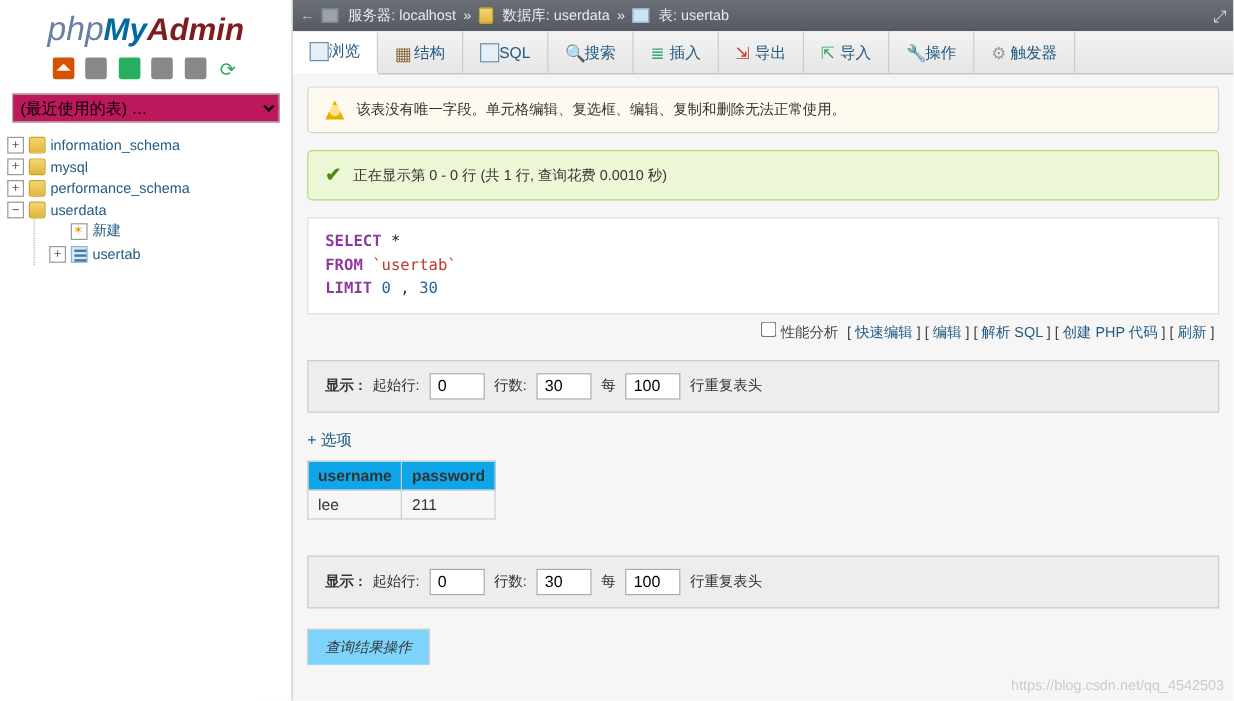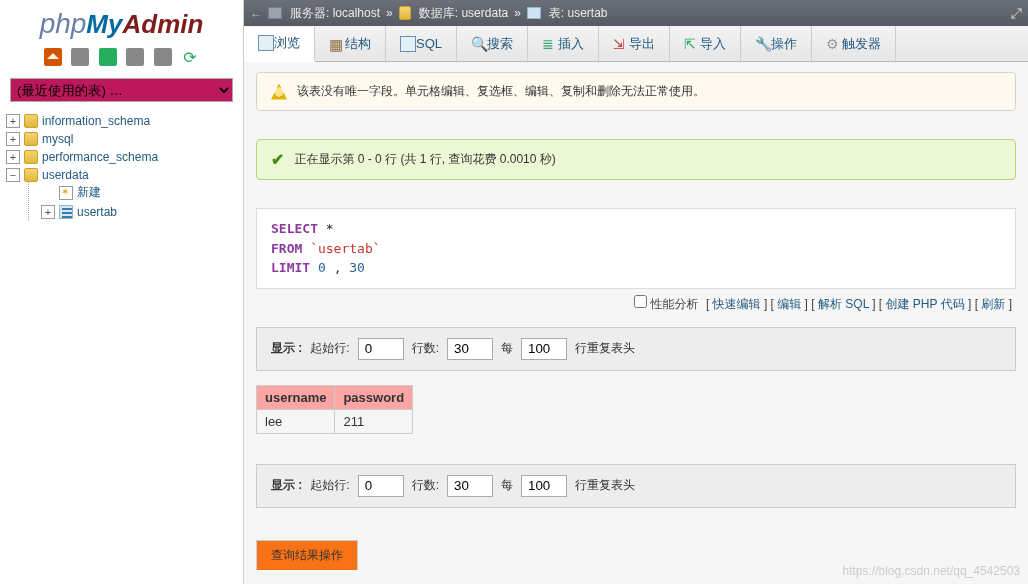--- a/index.html
+++ b/index.html
@@ -52,21 +52,21 @@
 .ti-struct { color: #8a6d3b; font-size: 15px; }
 .ti-sql { border: 1px solid #6a8fb1; background: #e7eff6; position: relative; }
 .ti-search { font-size: 14px; }
 .ti-insert { font-size: 14px; color: #3a7; }
 .ti-export { font-size: 14px; color: #c0392b; }
 .ti-import { font-size: 14px; color: #27ae60; }
 .ti-op { font-size: 14px; color: #a58b3d; }
 .ti-trig { font-size: 14px; color: #999; }
 
 .content { padding: 10px 12px 12px 12px; overflow-y: auto; height: calc(100% - 62px); }
-.msgbox { border: 1px solid; border-radius: 4px; padding: 10px 14px; margin-bottom: 28px; display: flex; align-items: center; gap: 10px; }
+.msgbox { border: 1px solid; border-radius: 4px; padding: 10px 14px; margin-bottom: 14px; display: flex; align-items: center; gap: 10px; }
 .msg-warning { background: #fffaf0; border-color: #d2d2d2; }
 .msg-warning .mi { width: 16px; height: 16px; background: radial-gradient(circle, #ffe28a 40%, #e2b200 42%); clip-path: polygon(50% 0, 100% 100%, 0 100%); position: relative; }
 .msg-success { background: #ecf8d5; border-color: #b6d67a; }
 .msg-success .mi { color: #4a8a10; font-size: 16px; font-weight: bold; }
 
 .sqlbox { background: #fff; border: 1px solid #ddd; padding: 10px 14px; margin-bottom: 6px; }
 .sql { font-family: Consolas, monospace; font-size: 13px; line-height: 1.5; }
 .kw { color: #8d3aa0; font-weight: bold; }
 .star { color: #222; }
 .tblname { color: #c0392b; }
@@ -77,23 +77,23 @@
 .sqlops label { margin-right: 4px; }
 
 .navbox { background: #ededed; border: 1px solid #ccc; padding: 10px 14px; display: flex; align-items: center; gap: 8px; margin-bottom: 14px; }
 .navbox .lbl { font-weight: bold; }
 .navbox input { width: 46px; height: 22px; border: 1px solid #aaa; padding: 2px 6px; text-align: left; }
 
 .options { color: #235a81; margin: 6px 0 8px 0; font-size: 13px; cursor: pointer; }
 
 .datatbl { border-collapse: collapse; margin-bottom: 30px; }
 .datatbl th, .datatbl td { border: 1px solid #ccc; padding: 4px 8px; text-align: left; font-size: 13px; }
-.datatbl th { font-weight: bold; background: #fca5a5; }
-
-.resultops { display: inline-block; border: 1px solid #ccc; border-bottom: none; padding: 6px 14px; background: #f97316; position: relative; top: 18px; }
+.datatbl th { font-weight: bold; background: #0ea5e9; }
+
+.resultops { display: inline-block; border: 1px solid #ccc; border-bottom: none; padding: 6px 14px; background: #7dd3fc; position: relative; top: 3px; font-style: italic; }
 .watermark { position: absolute; right: 8px; bottom: 6px; font-size: 12px; color: rgba(150,150,150,.45); }
 </style>
 </head>
 <body>
 
 <div class="sidebar">
   <div class="logo">
     <span class="php">php</span><span class="my">My</span><span class="admin">Admin</span>
   </div>
   <div class="icon-row">
@@ -250,20 +250,21 @@
       <span class="lbl">显示 :</span>
       <span>起始行:</span>
       <input value="0" style="">
       <span>行数:</span>
       <input value="30" style="">
       <span>每</span>
       <input value="100" style="">
       <span>行重复表头</span>
     </div>
 
+    <div class="options">+ 选项</div>
 
     <table class="datatbl">
       <tbody>
           <tr>
         <th>username</th>
         <th>password</th>
       </tr>
       <tr>
         <td>lee</td>
         <td>211</td>

